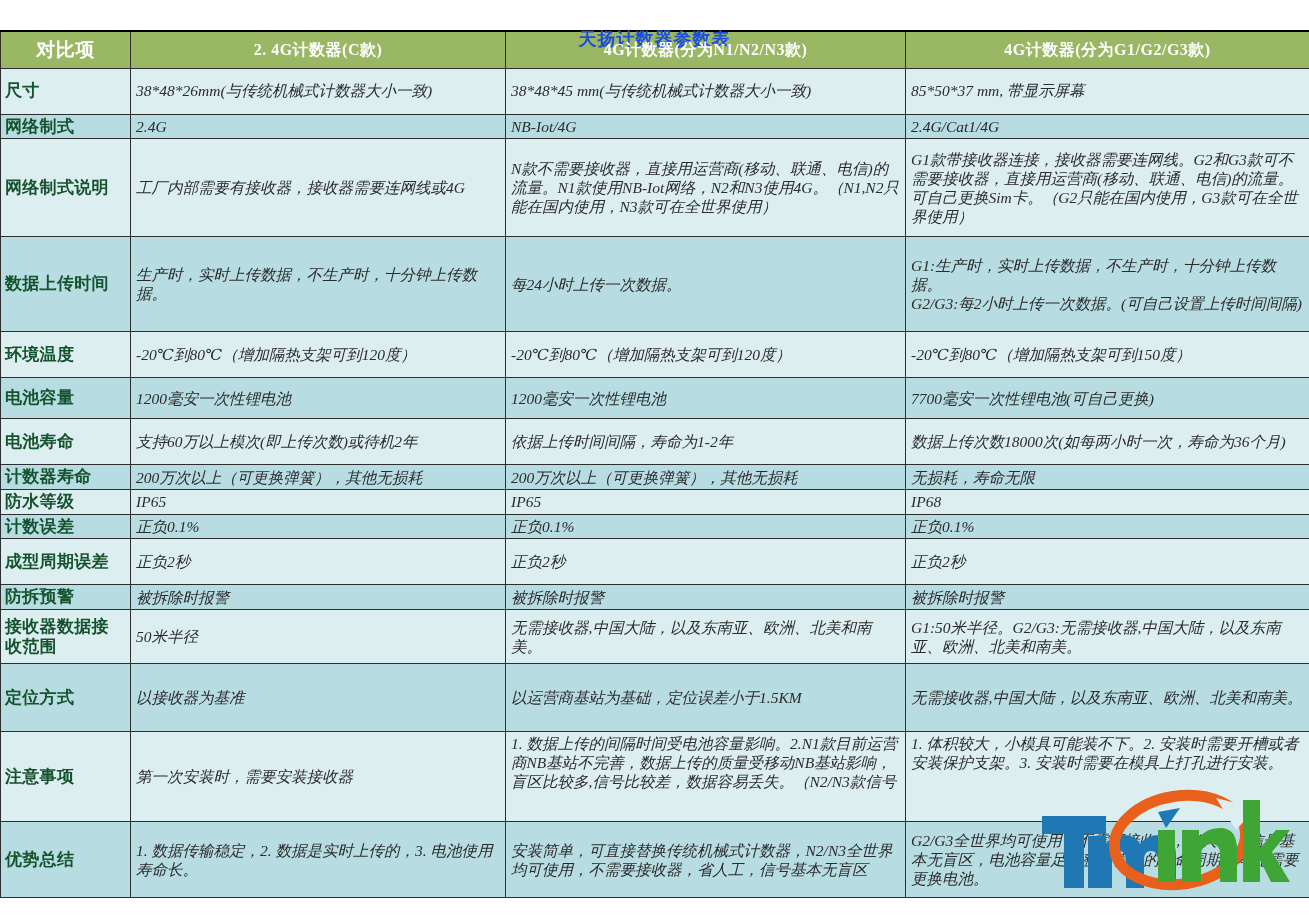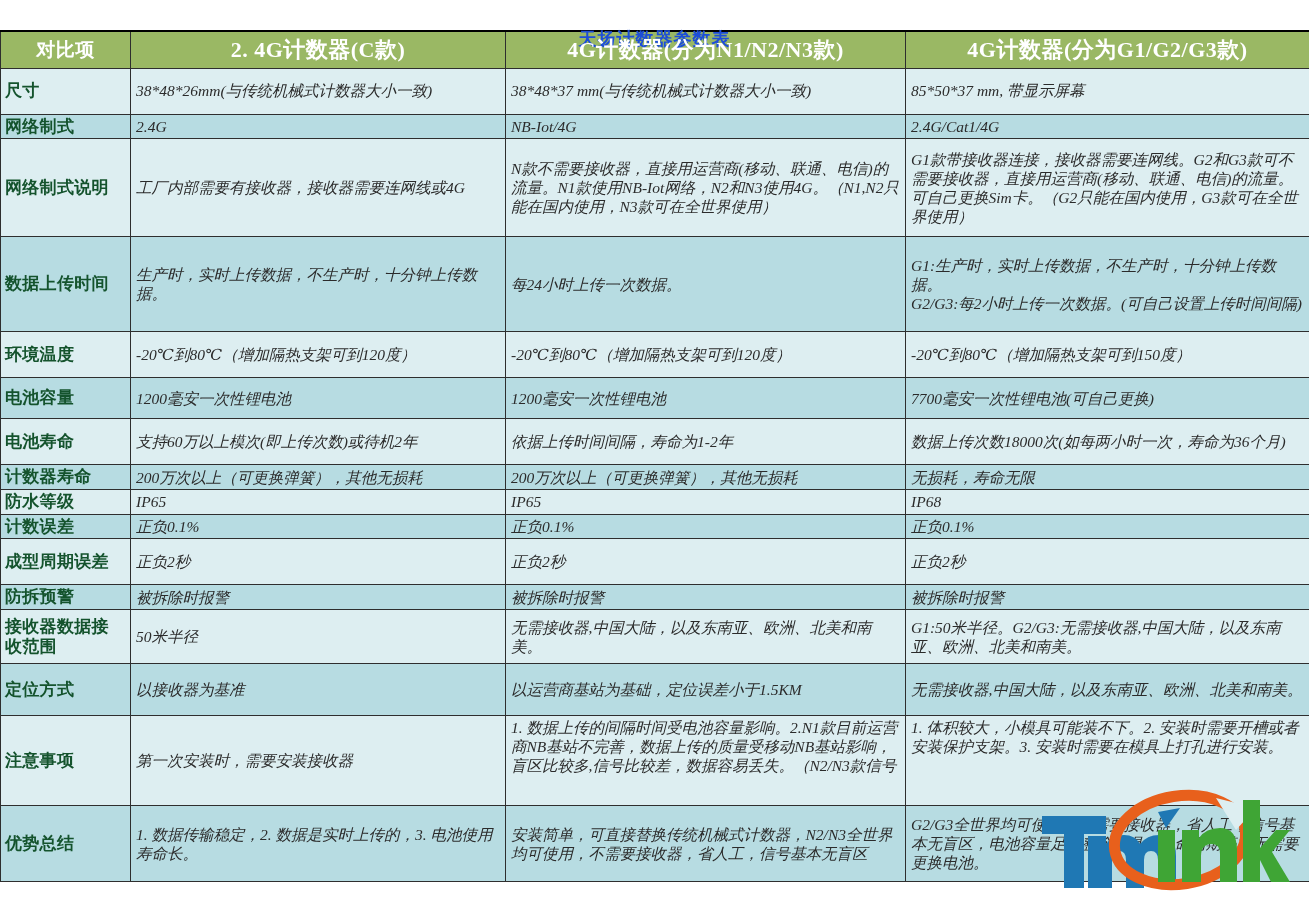--- a/index.html
+++ b/index.html
@@ -53,21 +53,21 @@
     font-size: 15.5px;
     line-height: 1.23;
     color: #2b2b2b;
     overflow: hidden;
   }
   thead th {
     background: #9ab864;
     color: #ffffff;
     text-align: center;
     font-weight: bold;
-    font-size: 22px;
+    font-size: 16px;
     height: 37px;
     padding: 1px 4px;
     border: 1px solid #2e2e2e;
     letter-spacing: 0.5px;
   }
   thead th.hdr-first {
     font-size: 19px;
     margin-top: 15px;
   }
   td.rowhead {
@@ -118,21 +118,21 @@
         <th>2. 4G计数器(C款)</th>
         <th>4G计数器(分为N1/N2/N3款)</th>
         <th>4G计数器(分为G1/G2/G3款)</th>
       </tr>
     </thead>
     <tbody>
 
       <tr class="lt" style="height:46px">
         <td class="rowhead">尺寸</td>
         <td class="val">38*48*26mm(与传统机械式计数器大小一致)</td>
-        <td class="val">38*48*37 mm(与传统机械式计数器大小一致)</td>
+        <td class="val">38*48*45 mm(与传统机械式计数器大小一致)</td>
         <td class="val">85*50*37 mm, 带显示屏幕</td>
       </tr>
 
       <tr class="dk" style="height:24px">
         <td class="rowhead">网络制式</td>
         <td class="val">2.4G</td>
         <td class="val">NB-Iot/4G</td>
         <td class="val">2.4G/Cat1/4G</td>
       </tr>
 
@@ -207,21 +207,21 @@
         <td class="val">被拆除时报警</td>
       </tr>
 
       <tr class="lt" style="height:54px">
         <td class="rowhead">接收器数据接收范围</td>
         <td class="val">50米半径</td>
         <td class="val">无需接收器,中国大陆，以及东南亚、欧洲、北美和南美。</td>
         <td class="val">G1:50米半径。G2/G3:无需接收器,中国大陆，以及东南亚、欧洲、北美和南美。</td>
       </tr>
 
-      <tr class="dk" style="height:52px">
+      <tr class="dk" style="height:68px">
         <td class="rowhead">定位方式</td>
         <td class="val">以接收器为基准</td>
         <td class="val">以运营商基站为基础，定位误差小于1.5KM</td>
         <td class="val">无需接收器,中国大陆，以及东南亚、欧洲、北美和南美。</td>
       </tr>
 
       <tr class="lt" style="height:90px">
         <td class="rowhead">注意事项</td>
         <td class="val">第一次安装时，需要安装接收器</td>
         <td class="val" style="vertical-align:top">1. 数据上传的间隔时间受电池容量影响。2.N1款目前运营商NB基站不完善，数据上传的质量受移动NB基站影响，盲区比较多,信号比较差，数据容易丢失。（N2/N3款信号</td>

